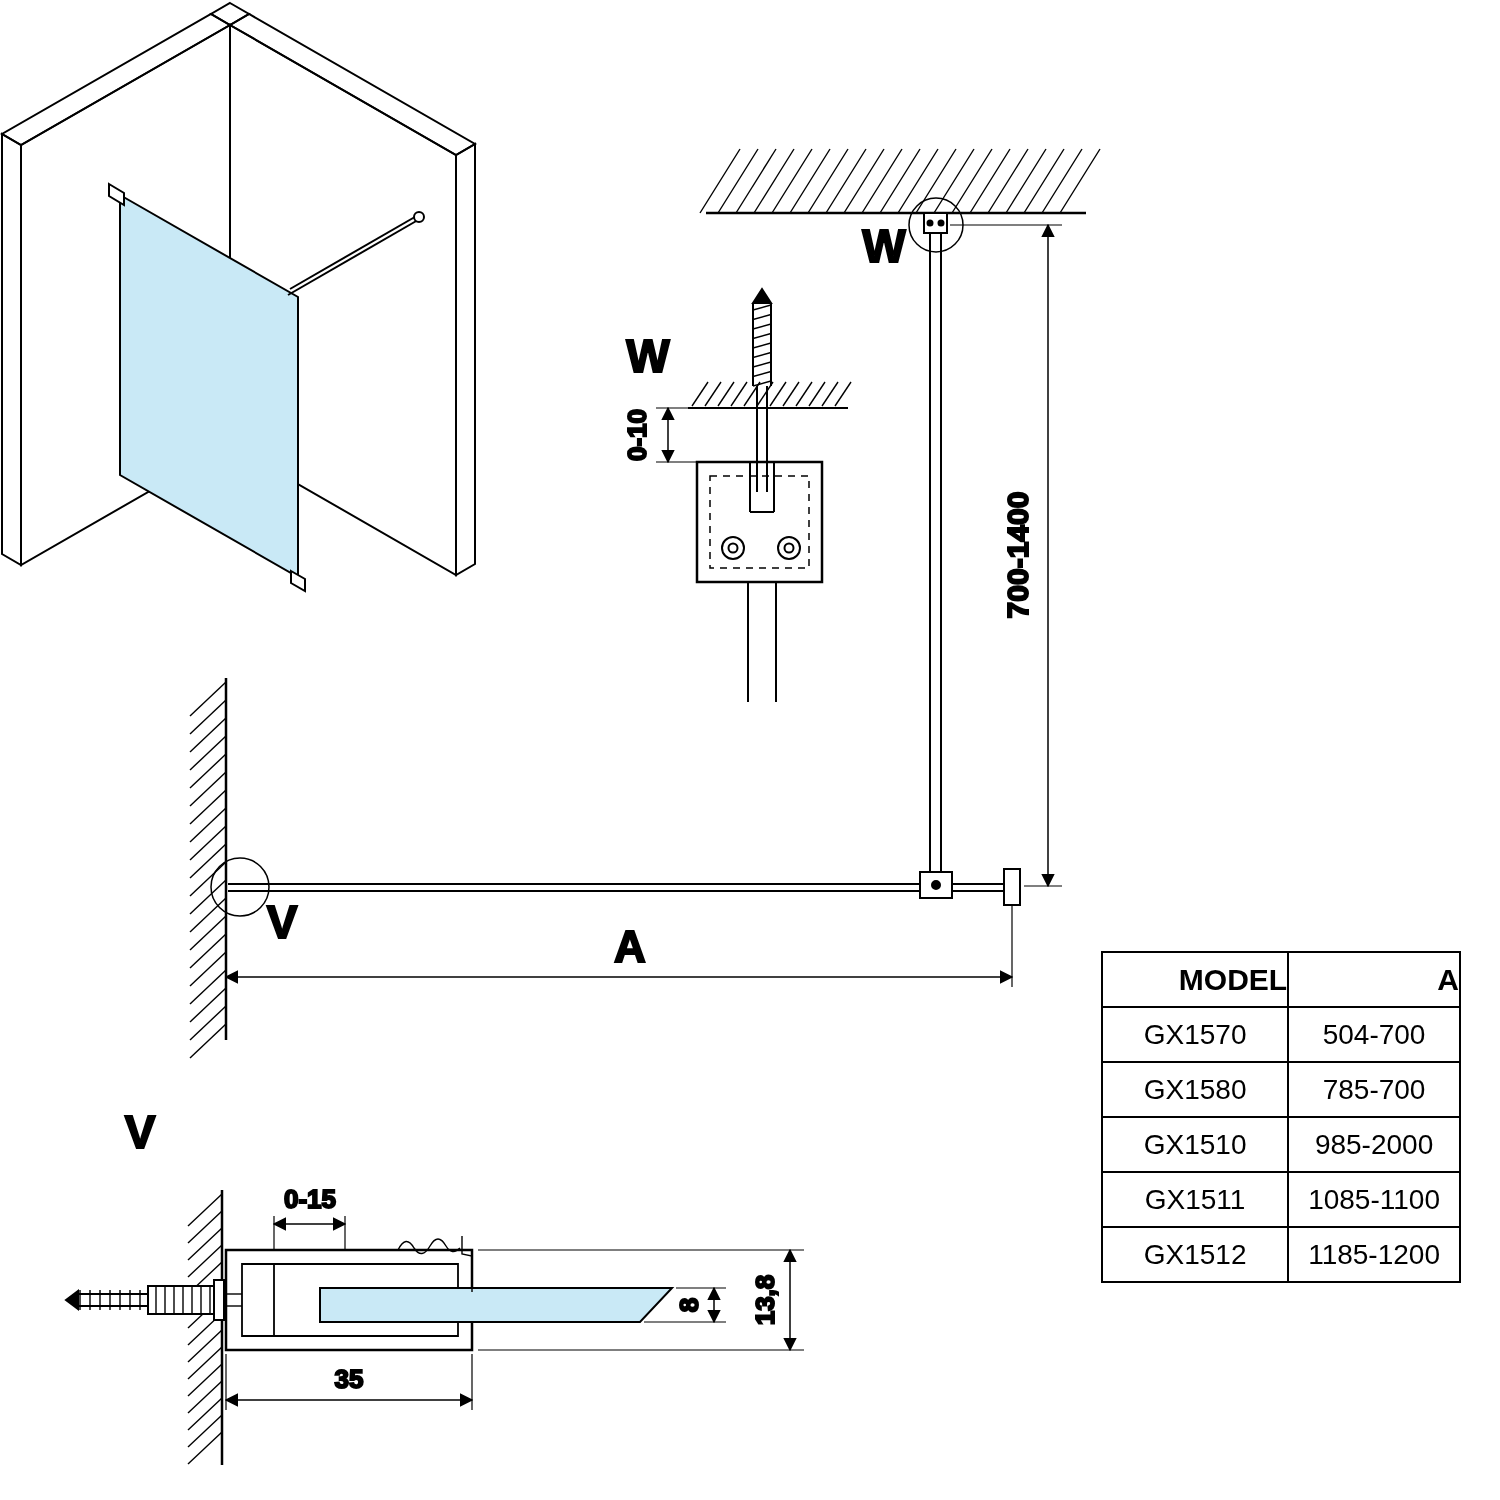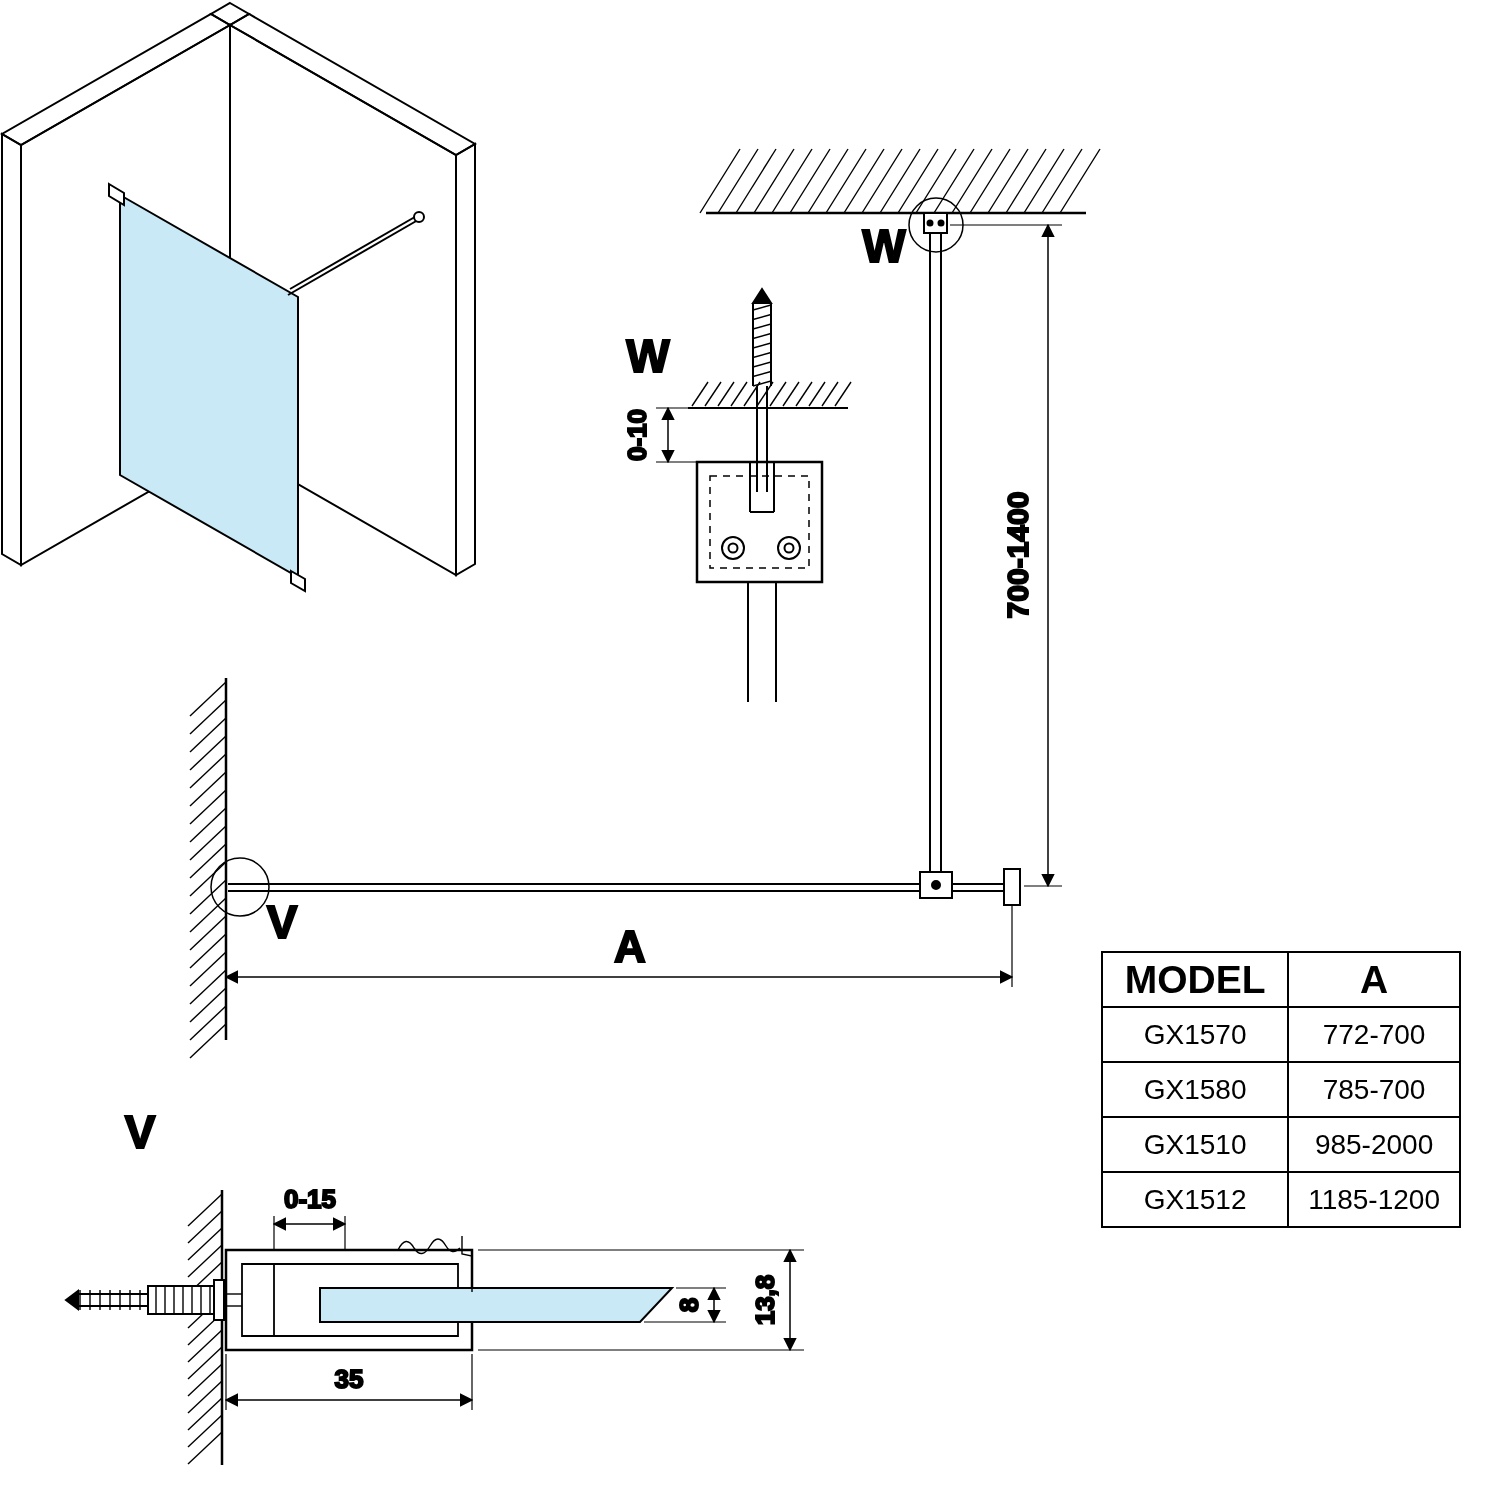--- a/index.html
+++ b/index.html
@@ -12,21 +12,21 @@
   .dimtxt { font-size:26px; font-weight:bold; }
   .dimtxt-lg { font-size:30px; font-weight:bold; }
   .dim-a { font-size:44px; font-weight:bold; }
   .glass { fill:#c9e9f6; }
   .dimline { stroke:#000; stroke-width:1.5; fill:none; }
   .ext { stroke:#000; stroke-width:1.2; fill:none; }
   .thin { stroke:#000; stroke-width:1.4; fill:none; }
   .spec-table { position:absolute; left:1101px; top:951px; width:360px; }
   .spec-table table { width:100%; border-collapse:collapse; background:#fff; }
   .spec-table th, .spec-table td { border:2px solid #000; height:55px; text-align:center; vertical-align:middle; }
-  .spec-table th { font-size:39px; font-weight:bold; }
+  .spec-table th { font-size:30px; font-weight:bold;text-align:right; }
   .spec-table td { font-size:28px; font-weight:normal; }
 </style>
 </head>
 <body>
 
 <div class="canvas">
 
 <svg width="1500" height="1500" viewBox="0 0 1500 1500">
   <defs>
     <marker id="arr" viewBox="0 0 10 10" refX="9" refY="5" markerWidth="9" markerHeight="9" orient="auto-start-reverse">
@@ -265,29 +265,33 @@
           <col style="width:52%">
           <col style="width:48%">
         </colgroup>
     <tbody>
           <tr>
       <th>MODEL</th>
       <th>A</th>
     </tr>
     <tr>
       <td>GX1570</td>
-      <td>772-700</td>
+      <td>504-700</td>
     </tr>
     <tr>
       <td>GX1580</td>
       <td>785-700</td>
     </tr>
     <tr>
       <td>GX1510</td>
       <td>985-2000</td>
+    </tr>
+    <tr>
+      <td>GX1511</td>
+      <td>1085-1100</td>
     </tr>
     <tr>
       <td>GX1512</td>
       <td>1185-1200</td>
     </tr>
   </tbody>
       </table>
 </div>
 
 </div>

